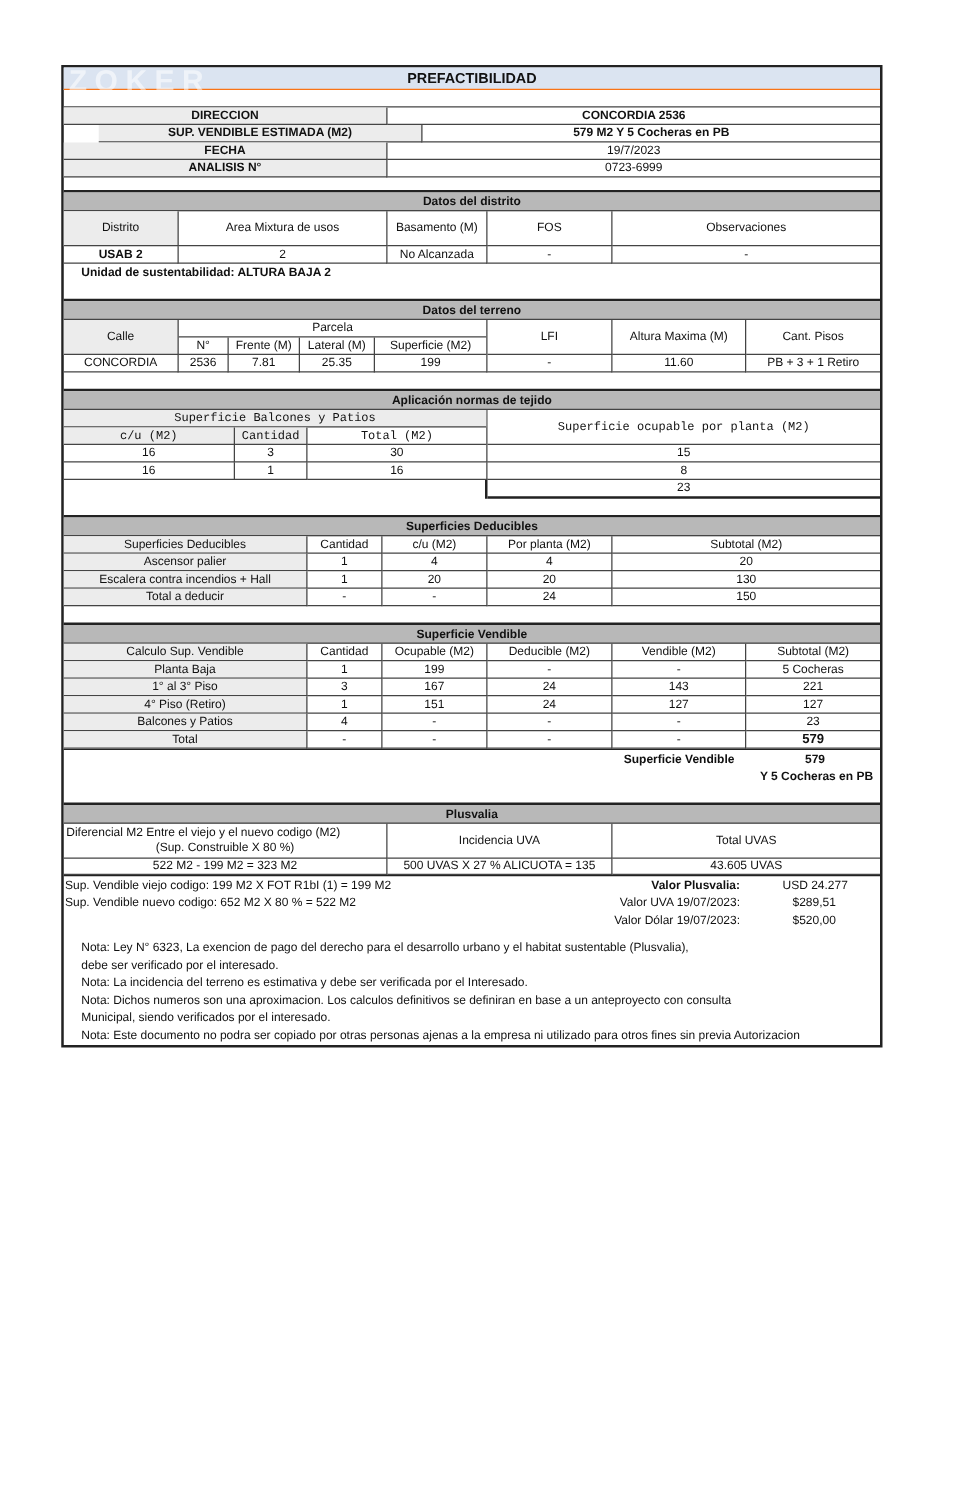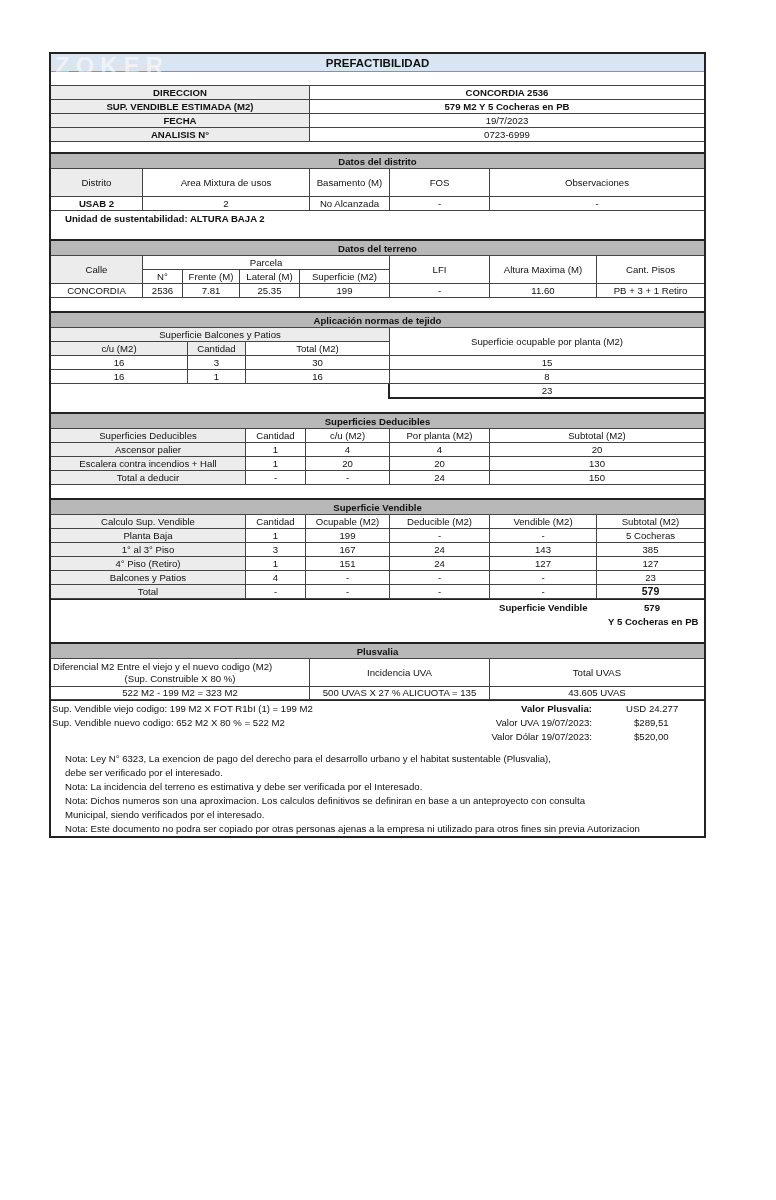--- a/index.html
+++ b/index.html
@@ -30,21 +30,21 @@
     <span>PREFACTIBILIDAD</span>
   </div>
   <div class="spacer thin" style="height:14px;"></div>
 
   <div>
     <div class="row h14">
       <div class="cell b gray" style="width:259px;">DIRECCION</div>
       <div class="cell b" style="flex:1;">CONCORDIA 2536</div>
     </div>
     <div class="row h14">
-      <div class="cell b gray" style="width:259px;">SUP. VENDIBLE ESTIMADA (M2)</div>
+      <div class="cell b gray" style="width:259px;margin-left:28px;">SUP. VENDIBLE ESTIMADA (M2)</div>
       <div class="cell b" style="flex:1;">579 M2 Y 5 Cocheras en PB</div>
     </div>
     <div class="row h14">
       <div class="cell b gray" style="width:259px;">FECHA</div>
       <div class="cell" style="flex:1;">19/7/2023</div>
     </div>
     <div class="row h14">
       <div class="cell b gray" style="width:259px;">ANALISIS N°</div>
       <div class="cell" style="flex:1;">0723-6999</div>
     </div>
@@ -91,21 +91,21 @@
     <div class="cell" style="width:57px;">7.81</div>
     <div class="cell" style="width:60px;">25.35</div>
     <div class="cell" style="width:90px;">199</div>
     <div class="cell" style="width:100px;">-</div>
     <div class="cell" style="width:107px;">11.60</div>
     <div class="cell" style="flex:1;">PB + 3 + 1 Retiro</div>
   </div>
   <div class="spacer" style="height:15px;"></div>
 
   <div class="sec" style="border-top:none;">Aplicación normas de tejido</div>
-  <div class="row" style="height:28px;">
+  <div class="row" style="height:28px;font-family:Liberation Mono, monospace;">
     <div style="width:339px; display:flex; flex-direction:column; border-right:1px solid #444;">
       <div class="cell gray" style="height:14px; border-right:none;">Superficie Balcones y Patios</div>
       <div class="row" style="height:14px;">
         <div class="cell gray" style="width:137px;">c/u (M2)</div>
         <div class="cell gray" style="width:58px;">Cantidad</div>
         <div class="cell" style="flex:1; border-right:none;">Total (M2)</div>
       </div>
     </div>
     <div class="cell" style="flex:1;">Superficie ocupable por planta (M2)</div>
   </div>
@@ -174,21 +174,21 @@
     <div class="cell" style="width:100px;">-</div>
     <div class="cell" style="width:107px;">-</div>
     <div class="cell" style="flex:1;">5 Cocheras</div>
   </div>
   <div class="row h14">
     <div class="cell gray" style="width:195px;">1° al 3° Piso</div>
     <div class="cell" style="width:60px;">3</div>
     <div class="cell" style="width:84px;">167</div>
     <div class="cell" style="width:100px;">24</div>
     <div class="cell" style="width:107px;">143</div>
-    <div class="cell" style="flex:1;">385</div>
+    <div class="cell" style="flex:1;">221</div>
   </div>
   <div class="row h14">
     <div class="cell gray" style="width:195px;">4° Piso (Retiro)</div>
     <div class="cell" style="width:60px;">1</div>
     <div class="cell" style="width:84px;">151</div>
     <div class="cell" style="width:100px;">24</div>
     <div class="cell" style="width:107px;">127</div>
     <div class="cell" style="flex:1;">127</div>
   </div>
   <div class="row h14">

